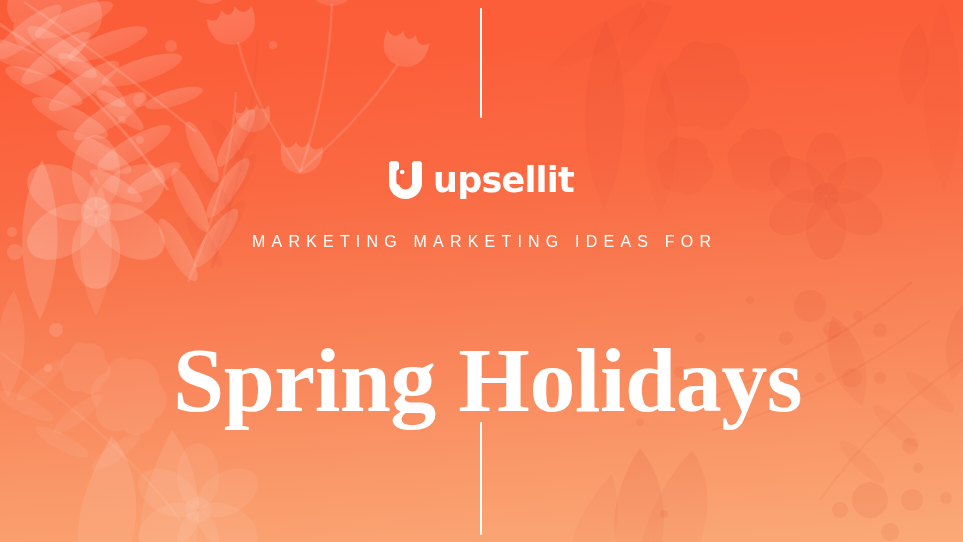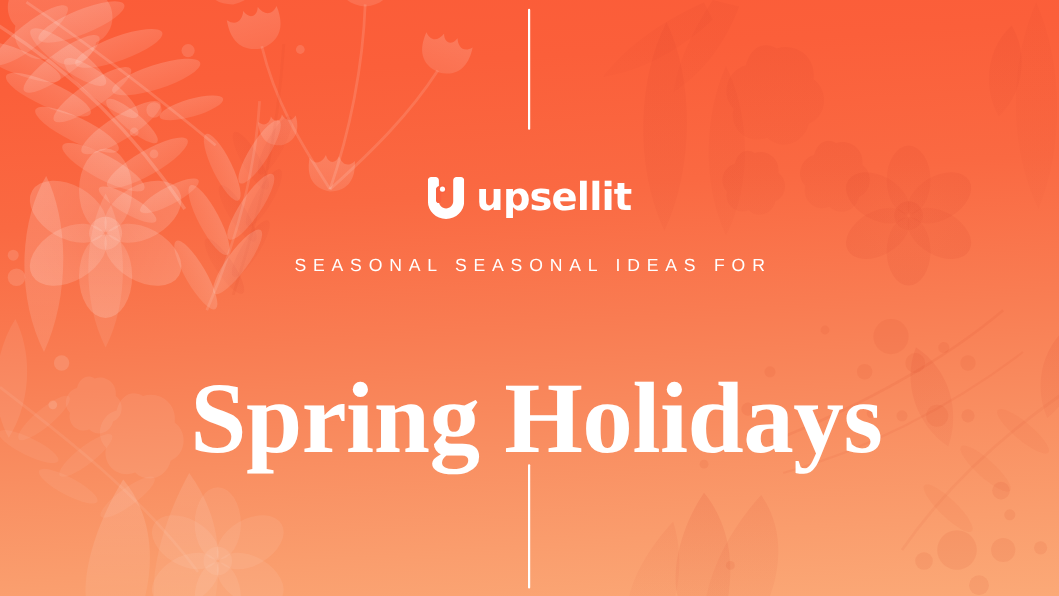--- a/index.html
+++ b/index.html
@@ -354,17 +354,17 @@
       <path fill="#fa6140" d="M26.5,14.5 C30.6,14.5 33.9,17.8 33.9,21.9
                C33.9,26 30.6,29.3 26.5,29.3 C25.6,29.3 24.8,29.2 24.1,28.9
                L24.1,42.6 C24.1,45.2 22.0,47.3 19.4,47.3
                C16.8,47.3 14.7,45.2 14.7,42.6 L14.7,21.9
                C14.7,17.8 22.4,14.5 26.5,14.5 Z"></path>
       <circle cx="26.5" cy="21.9" r="4.6" fill="#ffffff"></circle>
     </svg>
     <span class="logo-word">upsellit</span>
   </div>
 
-  <div class="eyebrow">SEASONAL SEASONAL IDEAS FOR</div>
+  <div class="eyebrow">MARKETING MARKETING IDEAS FOR</div>
 
   <h1 class="headline">Spring Holidays</h1>
 
 </div>
 
 </body></html>

